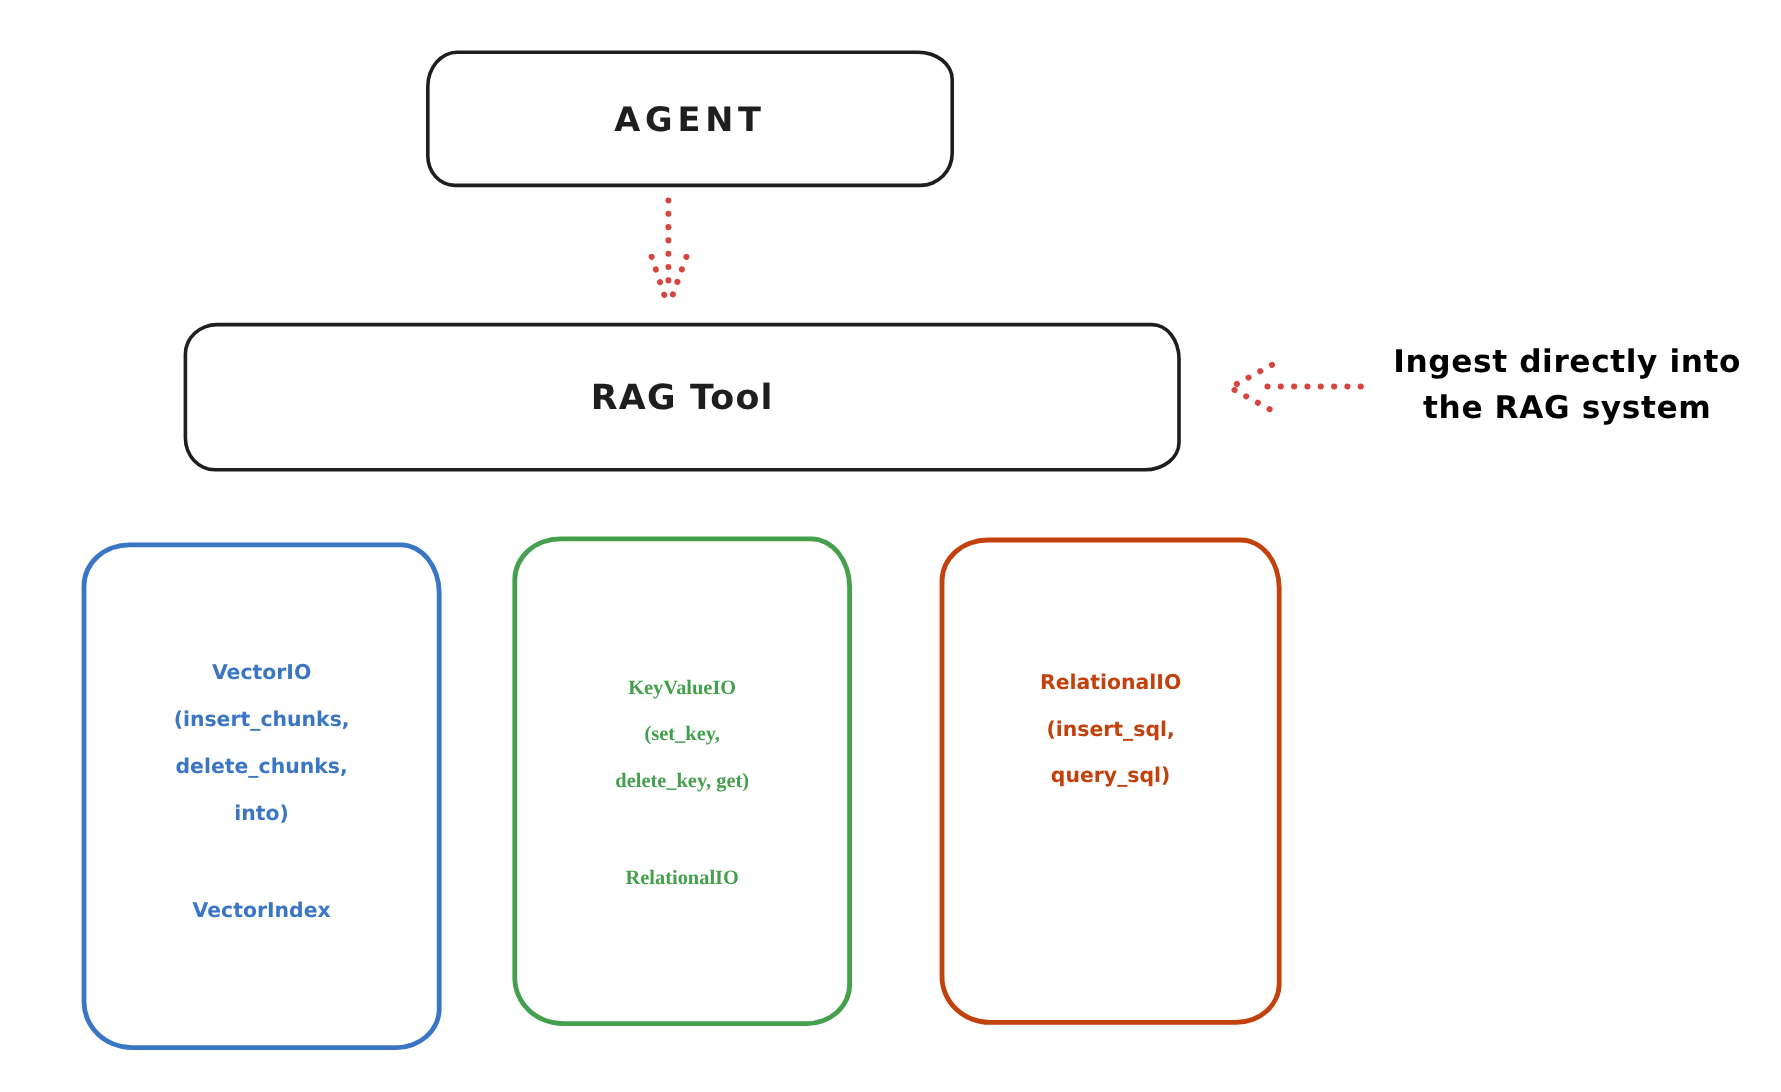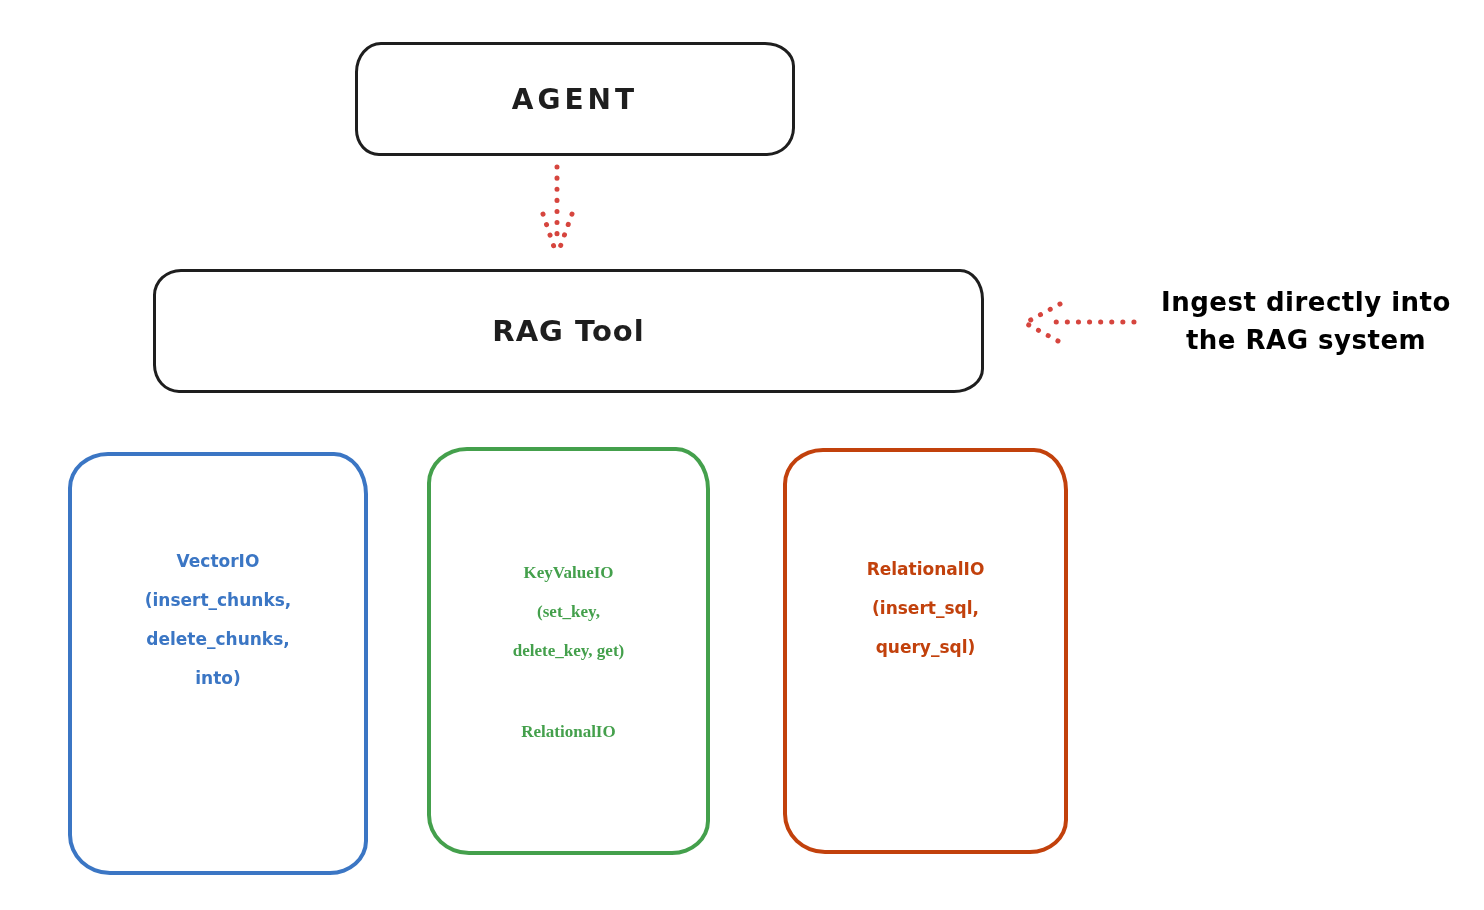--- a/index.html
+++ b/index.html
@@ -99,20 +99,21 @@
     <div>the RAG system</div>
   </div>
 
   <div class="io-box io-box-vector" style="color: rgb(59, 118, 196);">
     <div>
       <div>VectorIO</div>
       <div>(insert_chunks,</div>
       <div>delete_chunks,</div>
       <div>into)</div>
     </div>
+    <div class="io-index">VectorIndex</div>
   </div>
 
   <div class="io-box io-box-kv" style="color: rgb(68, 160, 76); font-family: Liberation Serif, serif;">
     <div>
       <div>KeyValueIO</div>
       <div>(set_key,</div>
       <div>delete_key, get)</div>
     </div>
     <div class="io-index">RelationalIO</div>
   </div>

